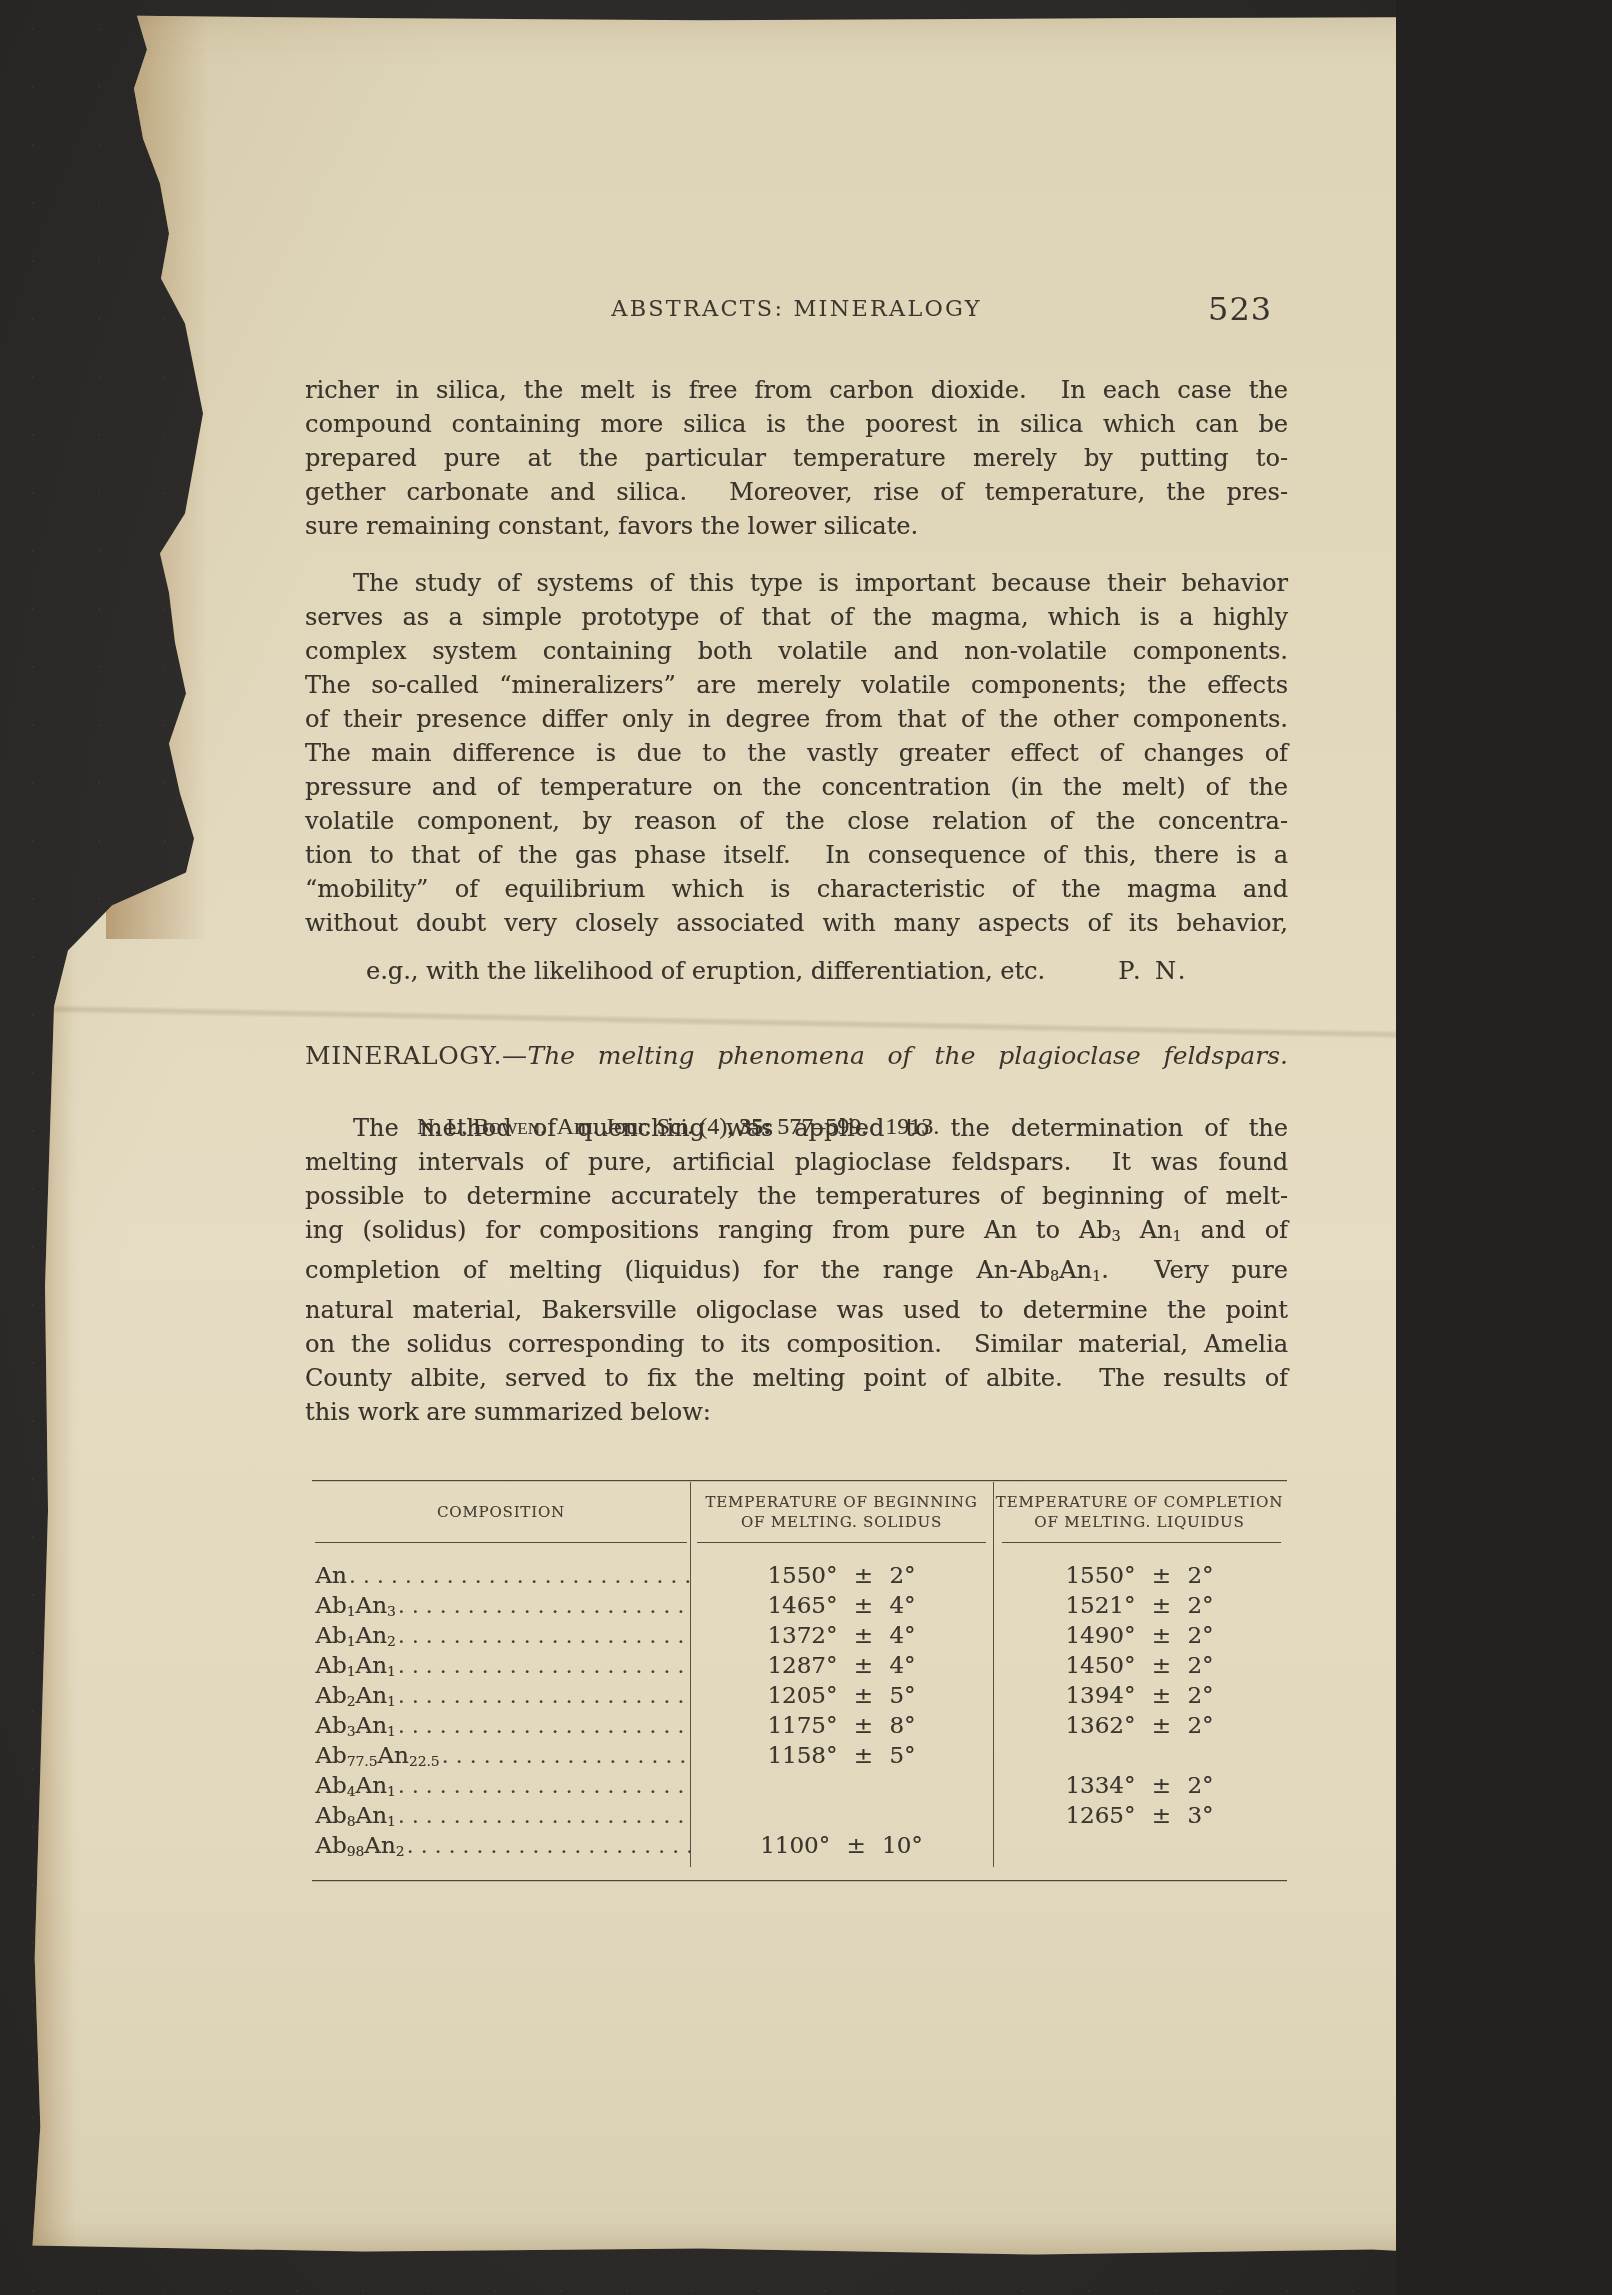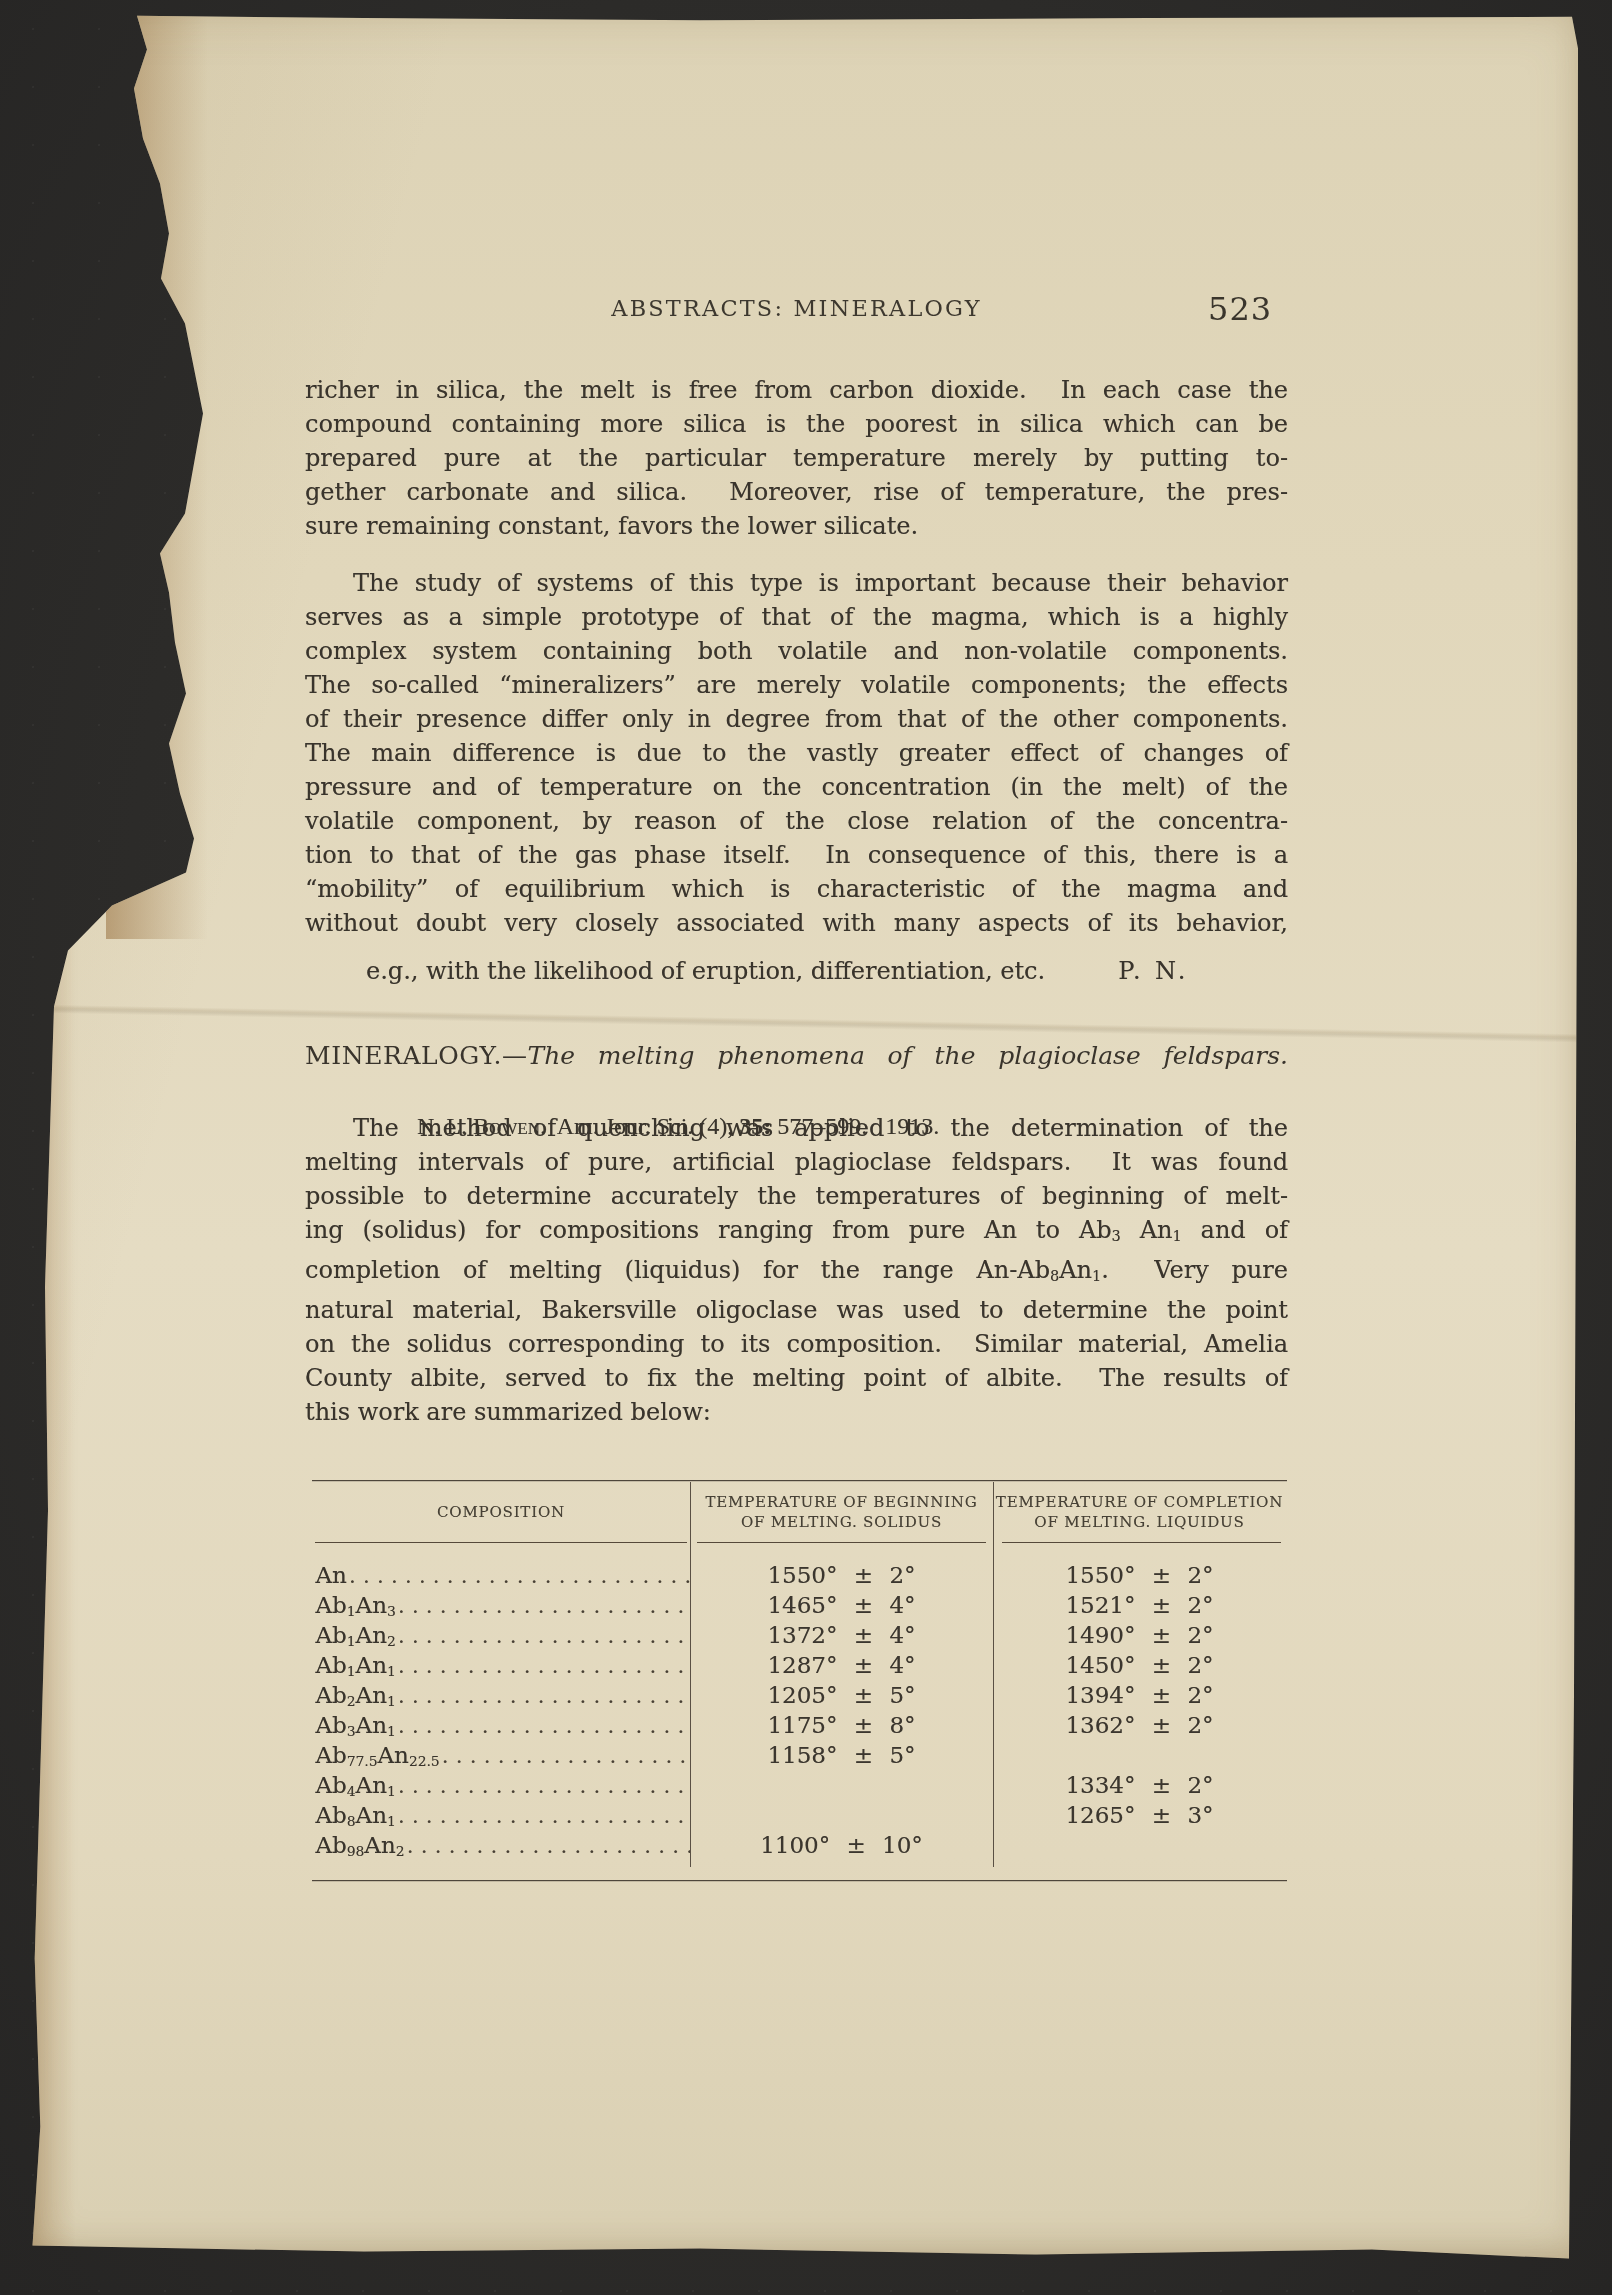--- a/index.html
+++ b/index.html
@@ -1,17 +1,17 @@
 <!DOCTYPE html>
 <html style="font-size:9px"><head>
 <meta charset="utf-8">
 <style>
   html,body{margin:0;padding:0;}
   body{background:#232221;font-family:"DejaVu Serif","Liberation Serif",serif;}
-  #stage{position:relative;width:1612px;height:2295px;overflow:hidden;
+  #stage{position:relative;width:1396px;height:2295px;overflow:hidden;
     background:
       radial-gradient(rgba(255,255,255,0.05) 0.7px, transparent 1px),
       radial-gradient(ellipse at 50% 45%, #343331 0%, #2c2b29 60%, #262524 100%);
     background-size: 66px 58px, 100% 100%;}
   
   #paper{position:absolute;left:28px;top:14.6px;width:1552px;height:2246px;
     background:
       linear-gradient(105deg, rgba(180,160,120,0.22), rgba(0,0,0,0) 20%),
       linear-gradient(0deg,#d9cfb2 0%,#e2d8bd 18%,#e5dcc3 45%,#e1d7bb 75%,#ddd3b6 100%);
     clip-path: polygon(

